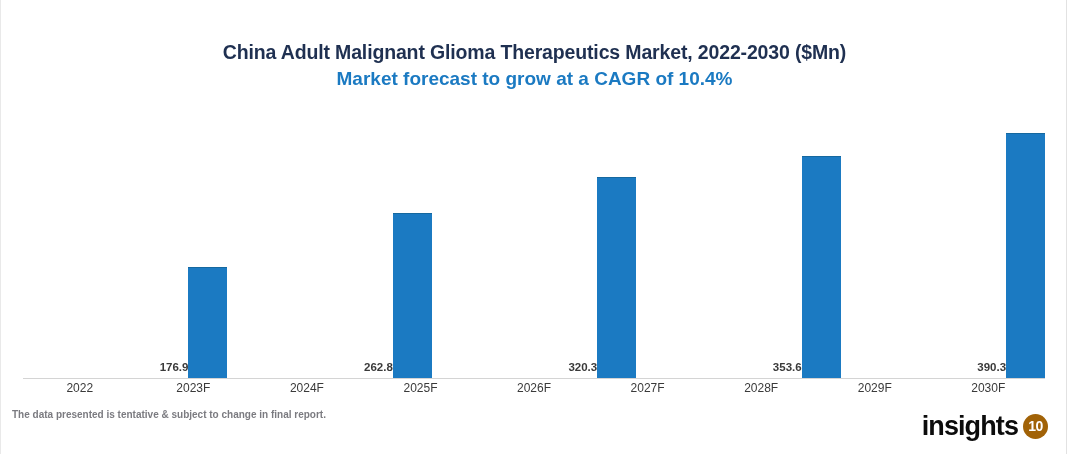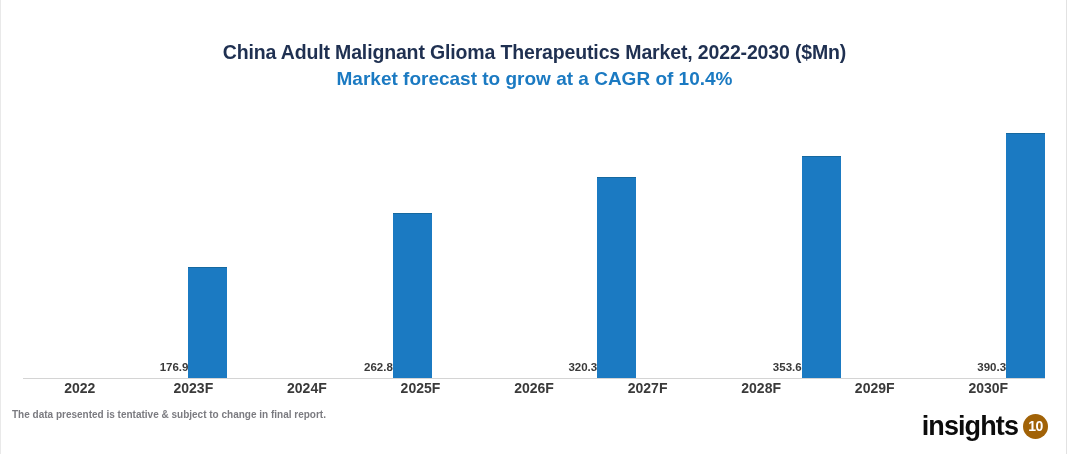--- a/index.html
+++ b/index.html
@@ -101,22 +101,22 @@
     position: absolute;
     left: 22px;
     top: 381px;
     width: 1022px;
     display: flex;
     justify-content: space-around;
   }
   .cat {
     flex: 1 1 0;
     text-align: center;
-    font-size: 14px;
-    font-weight: bold;
+    font-size: 12px;
+    font-weight: normal;
     color: #3a3a3a;
     line-height: 14px;
     white-space: nowrap;
   }
 
   
   .footer-note {
     position: absolute;
     left: 11px;
     top: 408px;

